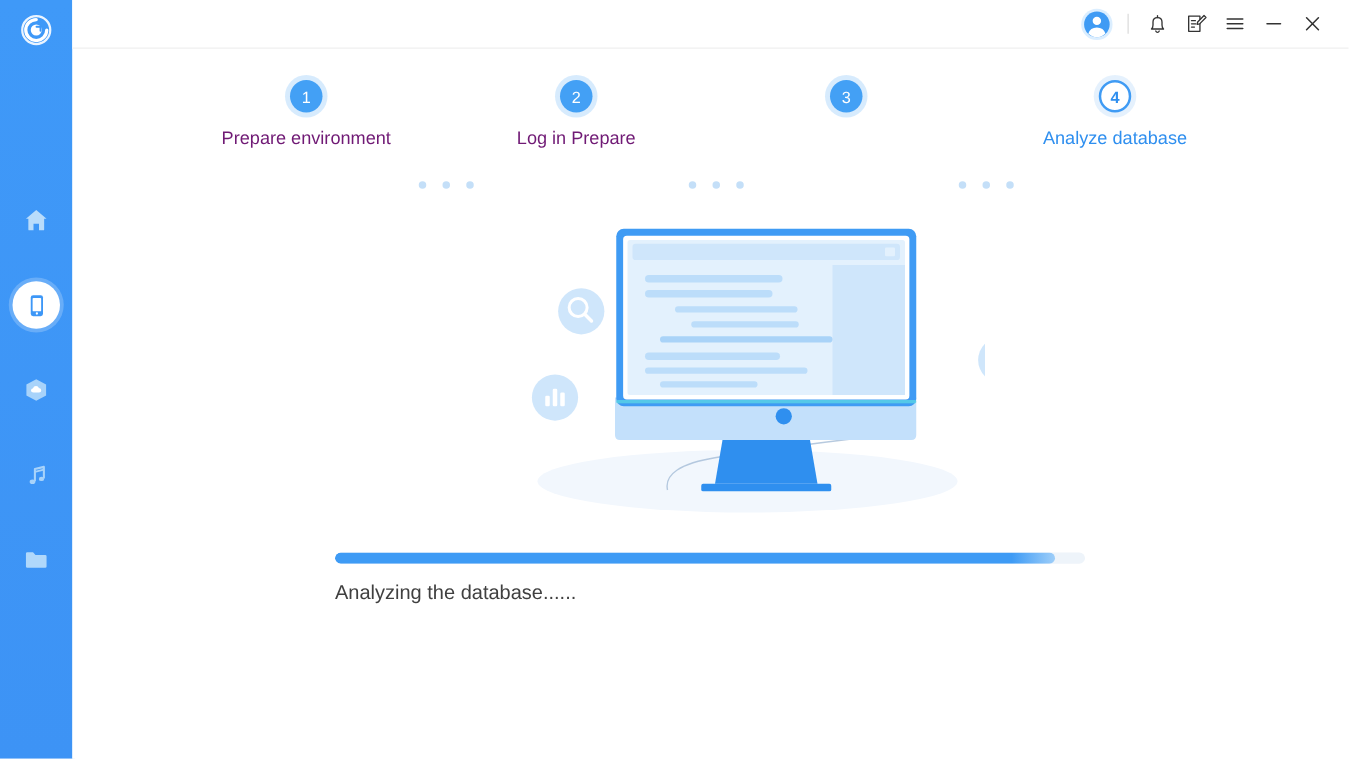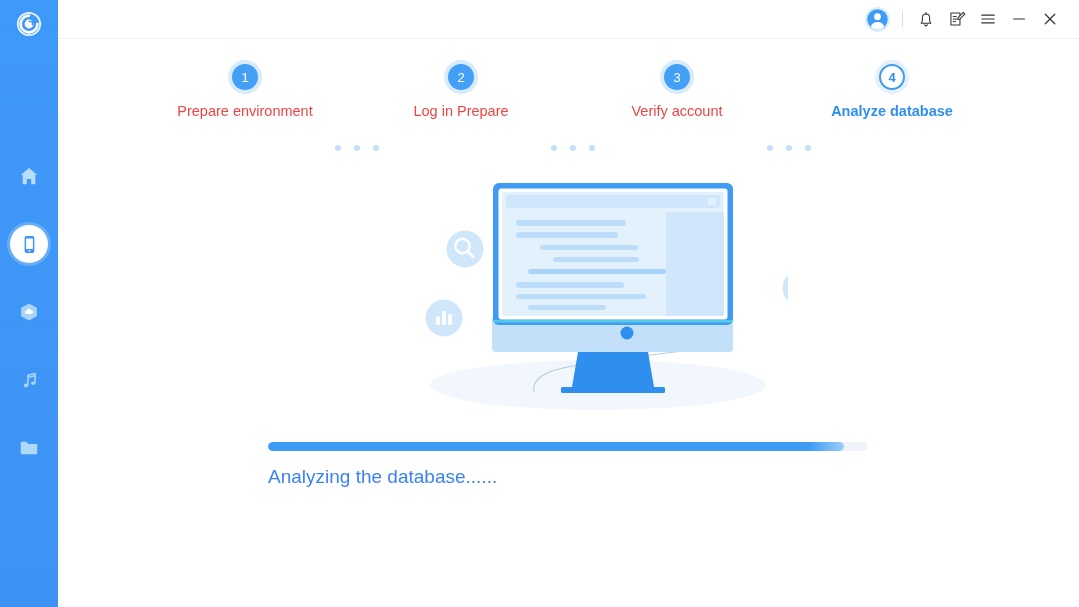--- a/index.html
+++ b/index.html
@@ -156,26 +156,26 @@
     background: #ffffff;
     color: #2f8fef;
     border: 2px solid #3f9bf4;
     box-sizing: border-box;
     font-weight: bold;
     box-shadow: 0 0 0 4px rgba(150,200,248,0.25);
   }
   .step-label {
     margin-top: 13px;
     font-size: 14.5px;
-    color: #ef4444;
+    color: #701a75;
     white-space: nowrap;
   }
   .step-label.current {
     color: #2f8fef;
-    font-weight: bold;
+    font-weight: normal;
   }
   .dots {
     position: absolute;
     top: 81px;
     display: flex;
     gap: 13px;
   }
   .dot {
     width: 6px;
     height: 6px;
@@ -209,22 +209,22 @@
   }
   .progress-fill {
     position: absolute;
     left: 0; top: 0;
     height: 9px;
     border-radius: 5px;
     background: linear-gradient(90deg, #3e9bf5 0%, #3e9bf5 94%, #9ecef9 100%);
   }
   .progress-text {
     margin-top: 15px;
-    font-size: 19px;
-    color: #3b82f6;
+    font-size: 16px;
+    color: #404040;
     white-space: nowrap;
   }
 </style>
 </head>
 <body>
 
 <div class="app">
 
   <div class="sidebar">
     <div class="logo">
@@ -338,21 +338,20 @@
         <div class="step-label">Prepare environment</div>
       </div>
 
       <div class="step" style="left:403px">
         <div class="step-circle done">2</div>
         <div class="step-label">Log in Prepare</div>
       </div>
 
       <div class="step" style="left:619px">
         <div class="step-circle done">3</div>
-        <div class="step-label">Verify account</div>
       </div>
 
       <div class="step" style="left:834px">
         <div class="step-circle current">4</div>
         <div class="step-label current">Analyze database</div>
       </div>
 
       <div class="dots" style="left:277px">
         <div class="dot"></div>
         <div class="dot"></div>

